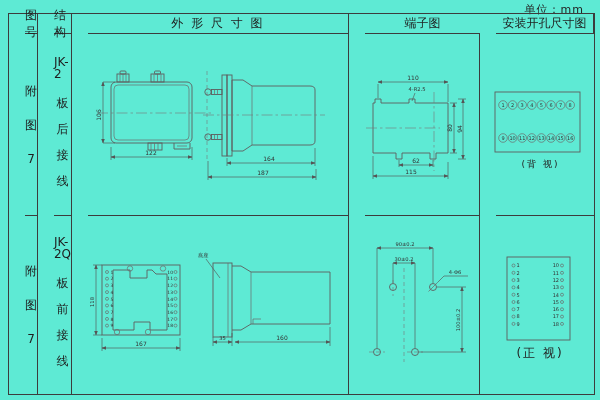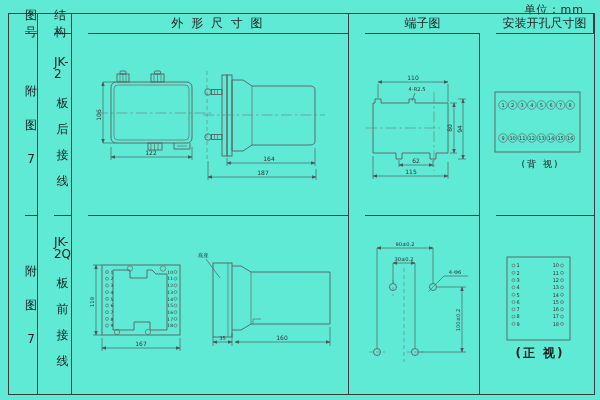--- a/index.html
+++ b/index.html
@@ -28,21 +28,21 @@
   .dim{stroke:#555;stroke-width:0.65;fill:none;}
   .cl{stroke:#777;stroke-width:0.6;fill:none;stroke-dasharray:11 3 2.5 3;}
   .dash{stroke:#777;stroke-width:0.6;fill:none;stroke-dasharray:4 3;}
   .dt{font-size:6px;fill:#333;}
   .dts{font-size:5.2px;fill:#333;}
   .tnum{font-size:5px;fill:#333;}
   .tnum-sm{font-size:4.5px;fill:#333;}
   .capD{position:absolute;left:493px;top:158px;width:95px;text-align:center;
         font-size:9px;color:#222;letter-spacing:2px;}
   .capH{position:absolute;left:495px;top:345px;width:90px;text-align:center;
-        font-size:12px;color:#222;letter-spacing:2px;font-weight:bold;}
+        font-size:12px;color:#222;letter-spacing:2px;}
 </style>
 </head>
 <body>
 
 <div class="page">
   <div class="unit">单位：mm</div>
 
   <div class="tbl">
 
     <div class="cell hrow">图号</div>

